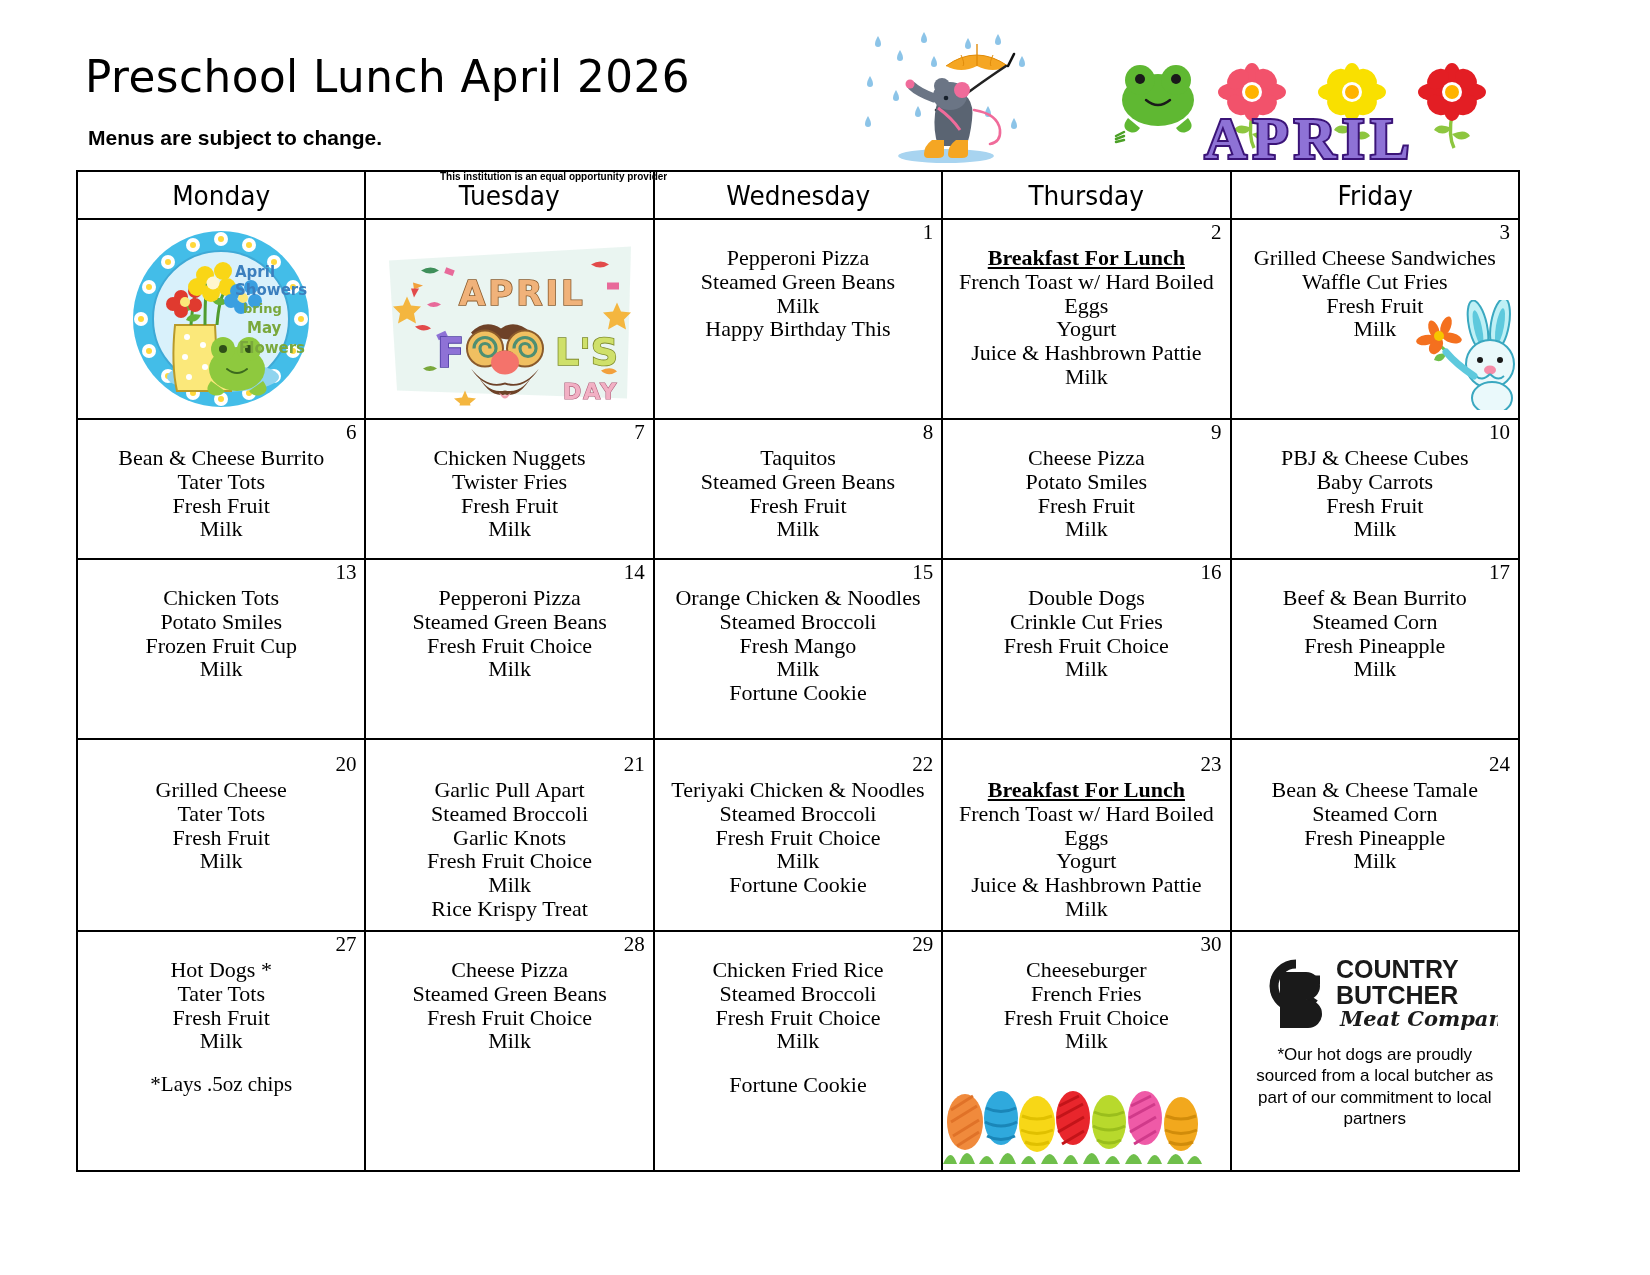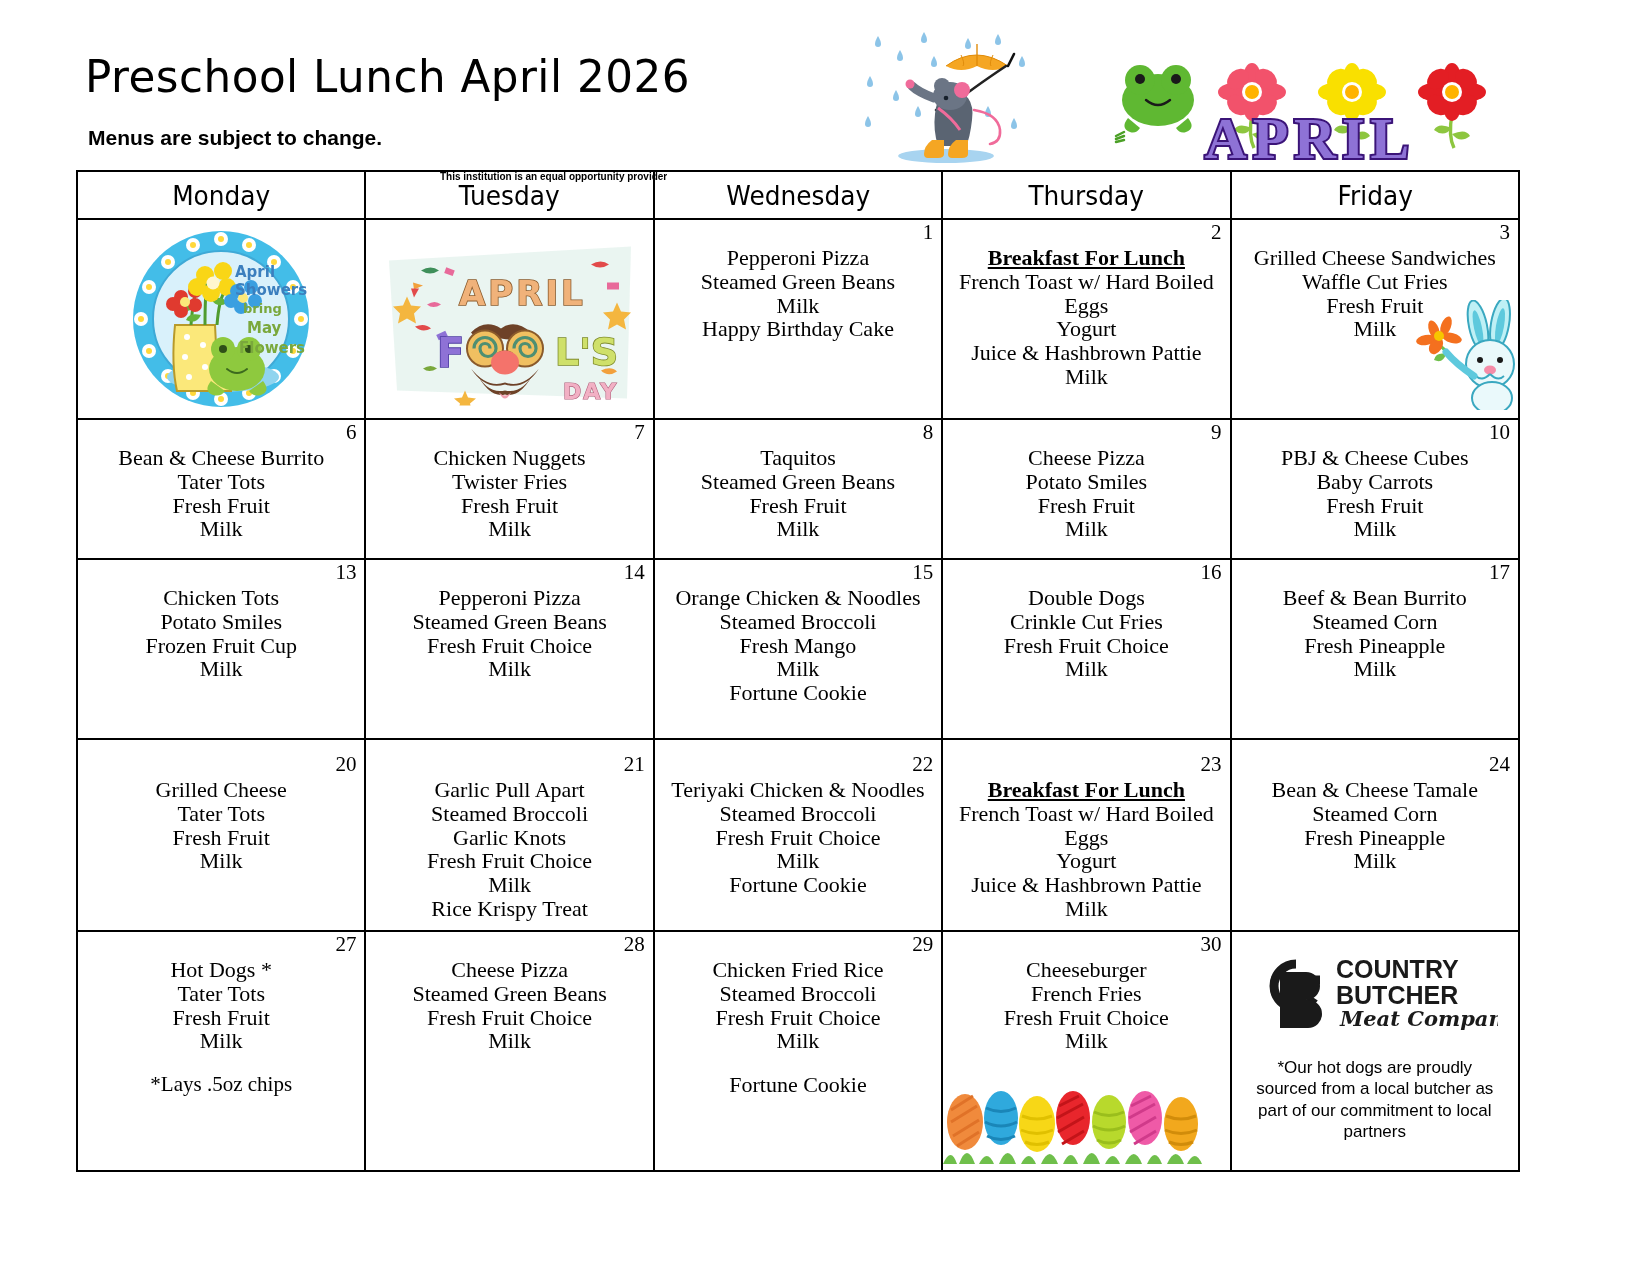--- a/index.html
+++ b/index.html
@@ -176,21 +176,21 @@
   .butcher-wrap {
     padding-top: 18px;
     text-align: center;
   }
   .butcher-logo {
     width: 246px;
     height: 82px;
     display: inline-block;
   }
   .butcher-note {
-    margin-top: 21px;
+    margin-top: 8px;
     padding: 0 14px;
     font-family: "Liberation Sans", sans-serif;
     font-size: 17px;
     line-height: 1.25;
     text-align: center;
   }
 </style>
 </head>
 <body>
 
@@ -500,21 +500,21 @@
           </div>
         </td>
 
         <td>
           <div class="cell r1">
             <span class="daynum">1</span>
             <div class="menu">
               <span class="line">Pepperoni Pizza</span>
               <span class="line">Steamed Green Beans</span>
               <span class="line">Milk</span>
-              <span class="line">Happy Birthday Cake</span>
+              <span class="line">Happy Birthday This</span>
             </div>
           </div>
         </td>
 
         <td>
           <div class="cell r1">
             <span class="daynum">2</span>
             <div class="menu">
               <span class="bfl">Breakfast For Lunch</span>
               <span class="line">French Toast w/ Hard Boiled</span>

